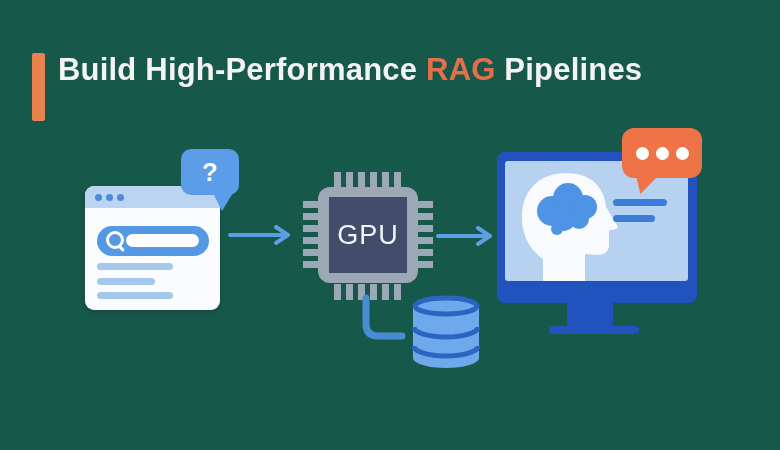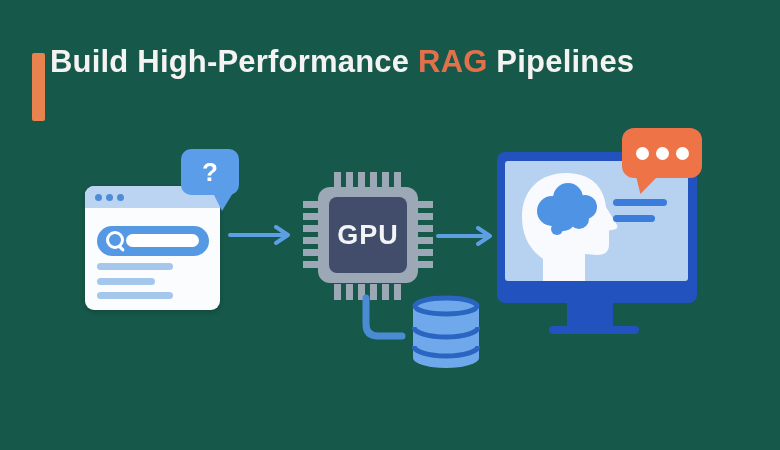--- a/index.html
+++ b/index.html
@@ -9,21 +9,21 @@
     font-family:"Liberation Sans","DejaVu Sans",sans-serif;
   }
   .stage{position:absolute;inset:0;}
 
   
   .accent-bar{
     position:absolute;left:32px;top:53px;width:13px;height:68px;
     background:#E8834F;border-radius:2px;
   }
   h1.title{
-    position:absolute;left:50px;top:44px;margin:0;
+    position:absolute;left:50px;top:44px;margin:8px;
     font-size:31px;line-height:36px;font-weight:bold;
     color:#F4F3F1;letter-spacing:.2px;
   }
   h1.title .hl{color:#E2714B;}
   h1.title .l2{display:block;}
 
   
   .browser{
     position:absolute;left:85px;top:186px;width:135px;height:124px;
     background:#FBFCFE;border-radius:9px;box-shadow:0 2px 5px rgba(0,0,0,.18);
@@ -81,23 +81,23 @@
   .pins.top{top:0;}
   .pins.bottom{top:112px;}
   .pins.left{left:0;}
   .pins.right{left:114px;}
   .gpu .shell{
     position:absolute;left:15px;top:15px;width:100px;height:96px;
     background:#9CA8B6;border-radius:12px;
   }
   .gpu .core{
     position:absolute;left:26px;top:25px;width:78px;height:76px;
-    background:#414D6B;border-radius:8px;
+    background:#414D6B;border-radius:0;
     display:flex;align-items:center;justify-content:center;
-    color:#F2F4F8;font-size:27px;font-weight:bold;letter-spacing:1px;
+    color:#F2F4F8;font-size:27px;font-weight:normal;letter-spacing:1px;
   }
 
   
   .db{position:absolute;left:412px;top:295px;width:68px;height:74px;}
 
   
   .monitor{
     position:absolute;left:497px;top:152px;width:200px;height:151px;
     background:#2152BE;border-radius:8px;z-index:2;
   }

